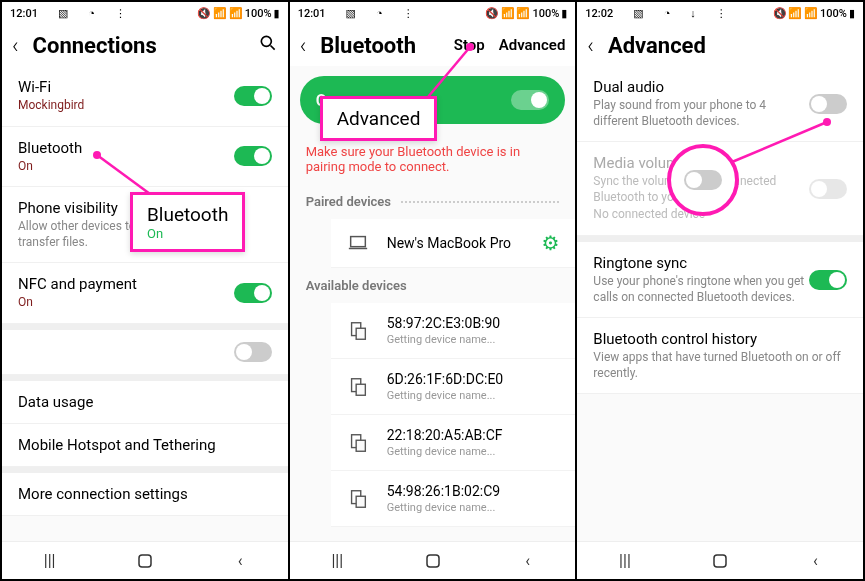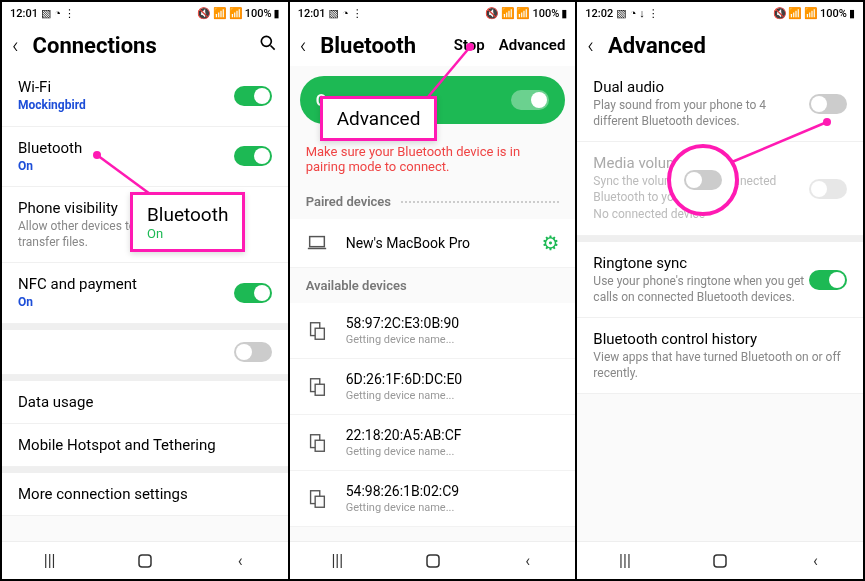--- a/index.html
+++ b/index.html
@@ -2,52 +2,52 @@
 <html><head>
 <meta charset="utf-8">
 <style>
   * { box-sizing: border-box; margin: 0; padding: 0; }
   body { font-family: -apple-system, Roboto, "Segoe UI", sans-serif; background: #fff; }
   .container { display: flex; width: 865px; height: 581px; border: 2px solid #000; }
   .phone { flex: 1; border-right: 2px solid #000; background: #fafafa; display: flex; flex-direction: column; position: relative; overflow: hidden; }
   .phone:last-child { border-right: none; }
 
   .statusbar { display: flex; justify-content: space-between; align-items: center; padding: 4px 8px; font-size: 11px; font-weight: 500; background: #fff; height: 22px; }
-  .statusbar .sb-left { display: flex; gap: 3px; align-items: center; }
+  .statusbar .sb-left { display: flex; gap: 20px; align-items: center; }
   .statusbar .sb-right { display: flex; gap: 2px; align-items: center; }
 
   .header { display: flex; align-items: center; padding: 8px 10px; background: #fff; height: 42px; }
   .back-arrow { font-size: 22px; margin-right: 14px; cursor: pointer; font-weight: 300; }
   .header-title { font-size: 22px; font-weight: 700; flex: 1; }
   .header-right { display: flex; gap: 14px; align-items: center; font-size: 15px; font-weight: 600; }
   .search-icon { font-size: 18px; cursor: pointer; }
 
   .content { flex: 1; overflow-y: auto; background: #fafafa; }
 
   .setting { padding: 12px 16px; background: #fff; border-bottom: 1px solid #f0f0f0; display: flex; align-items: center; }
   .setting-text { flex: 1; }
   .setting-title { font-size: 15px; color: #000; }
   .setting-sub { font-size: 12px; color: #888; margin-top: 2px; line-height: 1.3; }
-  .setting-sub.green { color: #1d4ed8; font-weight: 700; }
+  .setting-sub.green { color: #7f1d1d; font-weight: 400; }
   .setting-title.disabled { color: #aaa; }
   .setting-sub.disabled { color: #bbb; }
 
   .toggle { width: 38px; height: 20px; border-radius: 10px; position: relative; cursor: pointer; }
   .toggle.on { background: #1db954; }
   .toggle.off { background: #ccc; }
   .toggle .knob { width: 16px; height: 16px; background: #fff; border-radius: 50%; position: absolute; top: 2px; transition: left .1s; }
   .toggle.on .knob { left: 20px; }
   .toggle.off .knob { left: 2px; }
 
   .divider { height: 6px; background: #efefef; }
 
   .section-label { padding: 10px 16px; font-size: 13px; color: #777; font-weight: 600; background: #fafafa; display: flex; align-items: center; }
   .section-label .dots { flex: 1; border-bottom: 2px dotted #ccc; margin-left: 10px; height: 0; }
 
-  .device-row { display: flex; align-items: center; padding: 12px 16px; background: #fff; border-bottom: 1px solid #f2f2f2; }
+  .device-row { display: flex; align-items: center; padding: 12px 16px; background: #fff; border-bottom: 1px solid #f2f2f2; margin-left: 41px; }
   .device-icon { width: 22px; height: 22px; margin-right: 18px; color: #555; display:flex;align-items:center;justify-content:center; }
   .device-text { flex: 1; }
   .device-name { font-size: 14px; color: #000; }
   .device-sub { font-size: 11px; color: #999; margin-top: 2px; }
   .gear { color: #1db954; font-size: 20px; cursor: pointer; }
 
   .bt-pill { margin: 10px 10px; padding: 14px 16px; background: #1db954; border-radius: 28px; display: flex; align-items: center; color: #fff; font-weight: 600; position: relative; }
   .bt-pill .toggle.pillon { background: rgba(255,255,255,.35); }
   .bt-pill .toggle.pillon .knob { left: 20px; background:#fff; }
 

